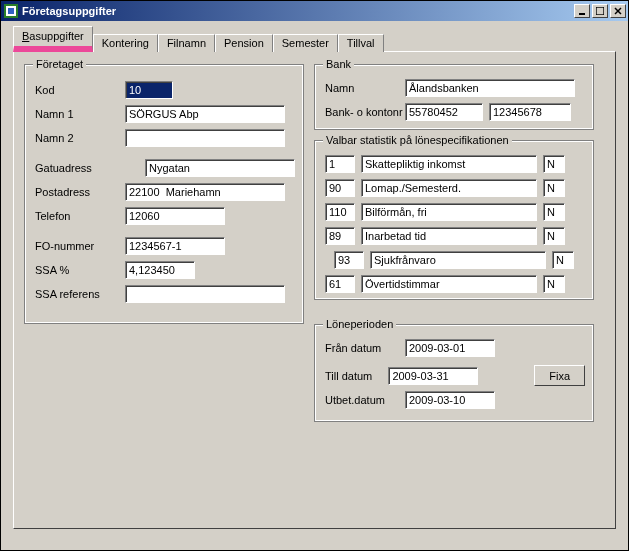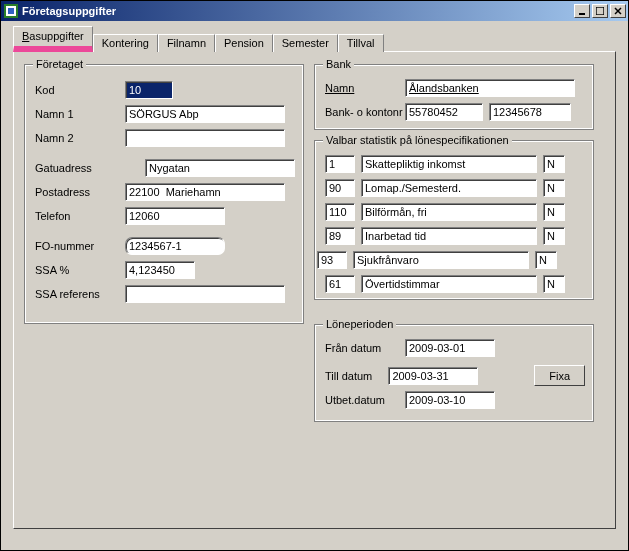--- a/index.html
+++ b/index.html
@@ -213,35 +213,35 @@
         <div class="row" style="left:10px; top:118px; width:260px;">
           <span class="lbl" style="width:90px;">Postadress</span>
           <input class="txt" style="width: 160px;" value="22100  Mariehamn">
         </div>
         <div class="row" style="left:10px; top:142px; width:260px;">
           <span class="lbl" style="width:90px;">Telefon</span>
           <input class="txt" style="width: 100px;" value="12060">
         </div>
         <div class="row" style="left:10px; top:172px; width:260px;">
           <span class="lbl" style="width:90px;">FO-nummer</span>
-          <input class="txt" style="width: 100px; border-radius: 7px;" value="1234567-1">
+          <input class="txt" style="width: 100px;" value="1234567-1">
         </div>
         <div class="row" style="left:10px; top:196px; width:260px;">
           <span class="lbl" style="width:90px;">SSA %</span>
           <input class="txt" style="width: 70px;" value="4,123450">
         </div>
         <div class="row" style="left:10px; top:220px; width:260px;">
           <span class="lbl" style="width:90px;">SSA referens</span>
           <input class="txt" style="width: 160px;" value="">
         </div>
       </div>
 
       <div class="group" style="left:300px; top:12px; width:280px; height:66px;">
         <div class="group-title">Bank</div>
-        <div class="row" style="left:10px; top:14px; width:260px;text-decoration:underline;">
+        <div class="row" style="left:10px; top:14px; width:260px;">
           <span class="lbl" style="width:80px;">Namn</span>
           <input class="txt" style="width: 170px;" value="Ålandsbanken">
         </div>
         <div class="row" style="left:10px; top:38px; width:260px;">
           <span class="lbl" style="width:80px;">Bank- o kontonr</span>
           <input class="txt" style="width: 78px;" value="55780452">
           <span style="width:6px;"></span>
           <input class="txt" style="width: 82px;" value="12345678">
         </div>
       </div>
@@ -270,21 +270,21 @@
               <span style="width: 6px;"></span>
               <input class="txt" value="N" style="width: 22px;">
             </div>
             <div class="row" style="left: 10px; top: 86px; width: 260px;">
               <input class="txt" value="89" style="width: 30px;">
               <span style="width: 6px;"></span>
               <input class="txt" value="Inarbetad tid" style="width: 176px;">
               <span style="width: 6px;"></span>
               <input class="txt" value="N" style="width: 22px;">
             </div>
-            <div class="row" style="left: 2px; top: 110px; width: 260px;">
+            <div class="row" style="left: 19px; top: 110px; width: 260px;">
               <input class="txt" value="93" style="width: 30px;">
               <span style="width: 6px;"></span>
               <input class="txt" value="Sjukfrånvaro" style="width: 176px;">
               <span style="width: 6px;"></span>
               <input class="txt" value="N" style="width: 22px;">
             </div>
             <div class="row" style="left: 10px; top: 134px; width: 260px;">
               <input class="txt" value="61" style="width: 30px;">
               <span style="width: 6px;"></span>
               <input class="txt" value="Övertidstimmar" style="width: 176px;">

